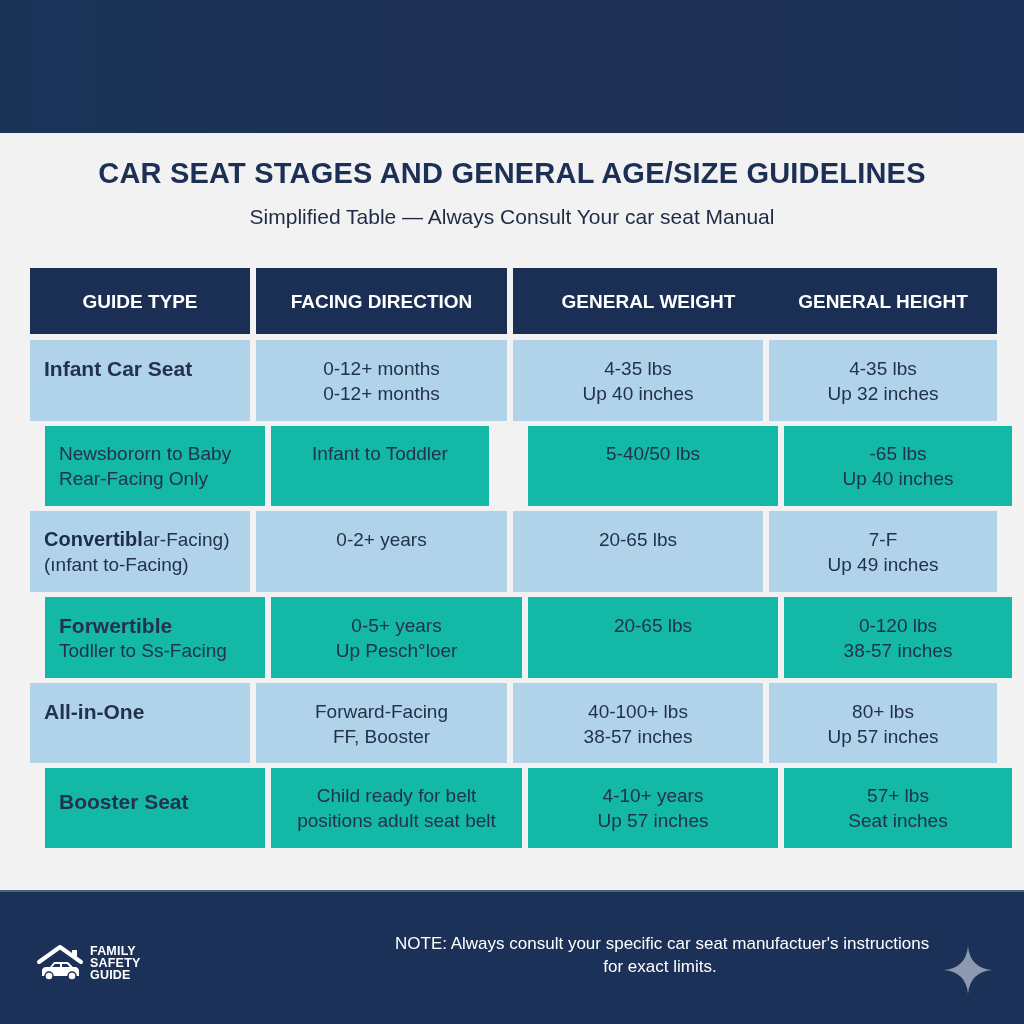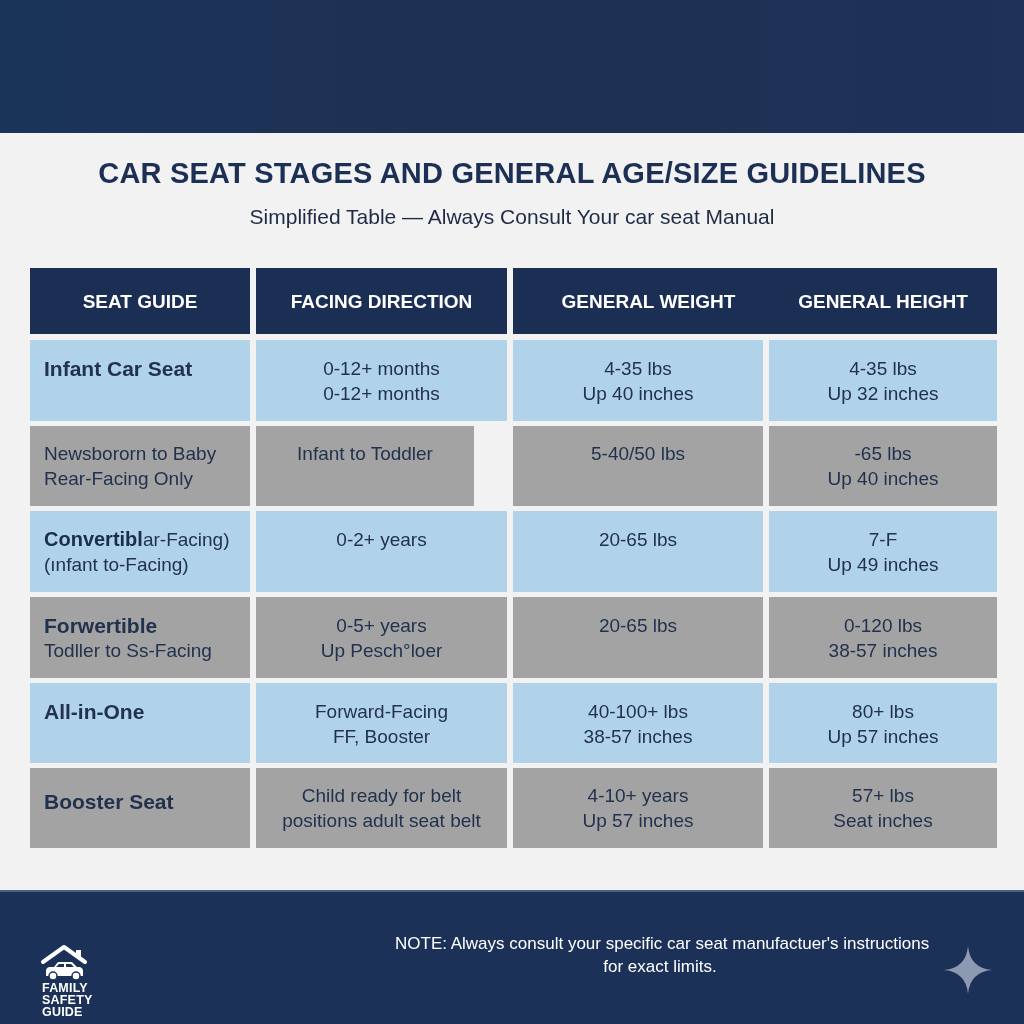--- a/index.html
+++ b/index.html
@@ -30,33 +30,33 @@
   }
   .cell {
     position: absolute; box-sizing: border-box;
     font-size: 19px; line-height: 25px;
   }
   .hdr {
     background: #1b2f55; color: #ffffff; font-weight: bold; font-size: 19px;
     display: flex; align-items: center; justify-content: center; text-align: center;
   }
   .row-dark { background: #b0d3ea; }
-  .row-light { background: #a3a3a3; }
+  .row-light { background: #14b8a6; margin-left: 15px; }
   .c0 { padding-left: 14px; text-align: left; }
   .center { text-align: center; }
   .name-bold { font-weight: bold; font-size: 21px; color: #1b2d4c; }
   .line { display: block; white-space: nowrap; color: #22324e; }
   .footer {
     position: absolute; left: 0; top: 890px; width: 1024px; height: 134px;
     background: #1c3157;
     border-top: 2px solid #4d5f80;
     box-sizing: border-box;
   }
   .logo {
-    position: absolute; left: 36px; top: 944px; display: flex; align-items: center; flex-direction: column;
+    position: absolute; left: 36px; top: 944px; display: flex; align-items: center;
   }
   .logo-text {
     color: #ffffff; font-weight: bold; font-size: 12.5px; line-height: 12px;
     margin-left: 6px; letter-spacing: 0.2px;
   }
   .note {
     position: absolute; left: 395px; top: 932px; width: 580px;
     color: #ffffff; font-size: 17px; line-height: 23px; text-align: center;
   }
   .note .l1 { display: block; text-align: left; }
@@ -67,21 +67,21 @@
 <body>
 
 <div class="top-band"></div>
 <div class="content"></div>
 
 <div class="title">CAR SEAT STAGES AND GENERAL AGE/SIZE GUIDELINES</div>
 <div class="subtitle">Simplified Table — Always Consult Your car seat Manual</div>
 
 <div class="table">
 
-  <div class="cell hdr" style="left:0;top:0;width:220px;height:66px;">SEAT GUIDE</div>
+  <div class="cell hdr" style="left:0;top:0;width:220px;height:66px;">GUIDE TYPE</div>
   <div class="cell hdr" style="left:226px;top:0;width:251px;height:66px;">FACING DIRECTION</div>
   <div class="cell hdr" style="left:483px;top:0;width:271px;height:66px;">GENERAL WEIGHT</div>
   <div class="cell hdr" style="left:739px;top:0;width:228px;height:66px;">GENERAL HEIGHT</div>
 
   <div class="cell row-dark c0" style="left:0;top:72px;width:220px;height:81px;padding-top:16px;">
     <span class="line name-bold">Infant Car Seat</span>
   </div>
   <div class="cell row-dark center" style="left:226px;top:72px;width:251px;height:81px;padding-top:16px;">
     <span class="line">0-12+ months</span>
     <span class="line">0-12+ months</span>

